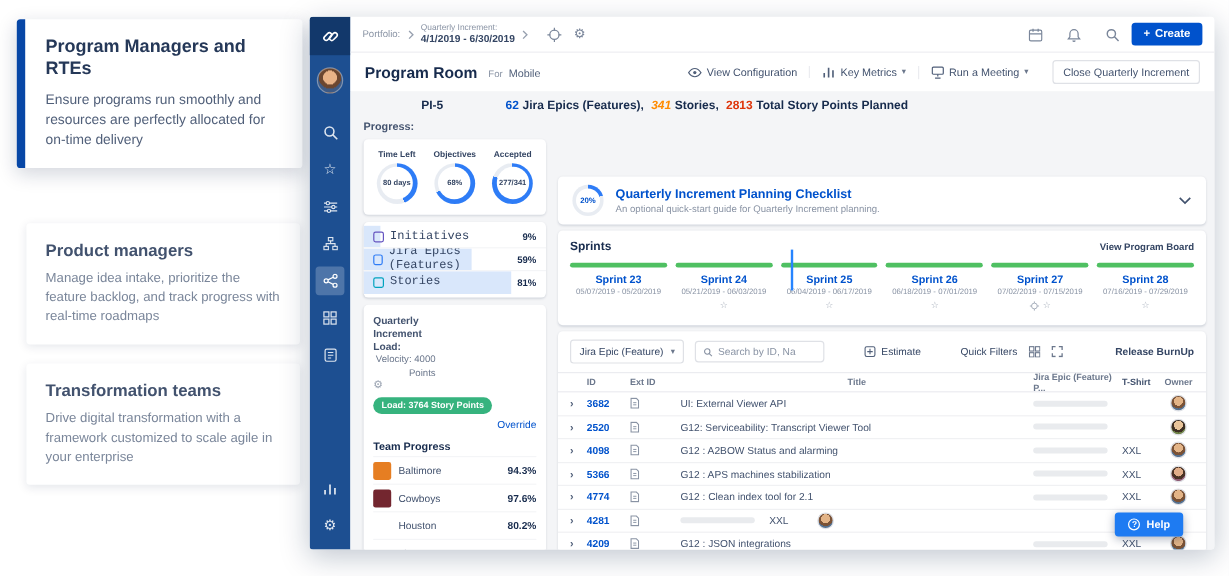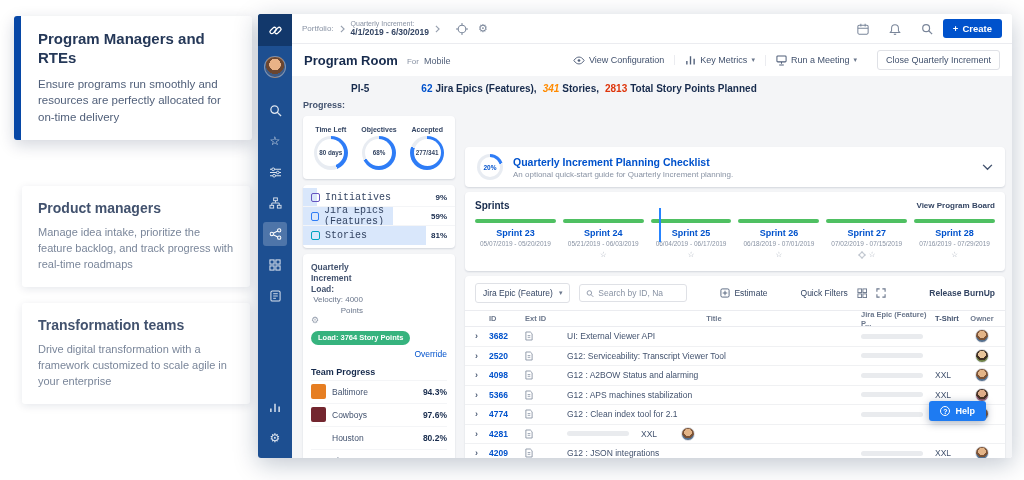--- a/index.html
+++ b/index.html
@@ -154,21 +154,21 @@
   .bar-track { width:62px; height:5px; background:#E9EBEE; border-radius:2.5px; overflow:hidden; }
   .bar-fill { height:100%; background:#57B768; border-radius:2.5px; }
   .c-shirt { width:34px; color:#42526E; }
   .c-owner { width:26px; display:flex; justify-content:center; }
   .avatar { width:14px; height:14px; border-radius:50%; border:1px solid #DFE1E6;
             background:radial-gradient(circle at 50% 36%, #E3B487 0 38%, #7A5236 39% 62%, #54708F 63%); cursor:pointer; }
   .t-row:nth-of-type(2) .avatar { background:radial-gradient(circle at 50% 36%, #D8C2A8 0 38%, #5E4A3A 39% 62%, #8C9AA8 63%); }
   .t-row:nth-of-type(4) .avatar { background:radial-gradient(circle at 50% 36%, #E8C49A 0 38%, #3E2F23 39% 62%, #6E8248 63%); }
   .t-row:nth-of-type(6) .avatar { background:radial-gradient(circle at 50% 36%, #E0AD89 0 38%, #4A3326 39% 62%, #8E5C74 63%); }
 
-  .help-btn { position:absolute; right:26px; bottom:37px; background:#1E7BF2; border:none; color:#fff; font-family:inherit;
+  .help-btn { position:absolute; right:26px; bottom:11px; background:#1E7BF2; border:none; color:#fff; font-family:inherit;
               font-size:9px; font-weight:700; border-radius:3px; padding:5px 11px; display:flex; gap:5px;
               box-shadow:0 2px 8px rgba(9,30,66,.35); cursor:pointer; }
   .help-q { width:10px; height:10px; border:1px solid #fff; border-radius:50%; font-size:7px; display:flex; align-items:center; justify-content:center; }
 </style>
 </head>
 <body>
 
 <aside class="benefits">
   <div class="bcard active">
     <span class="accent-bar"></span>

